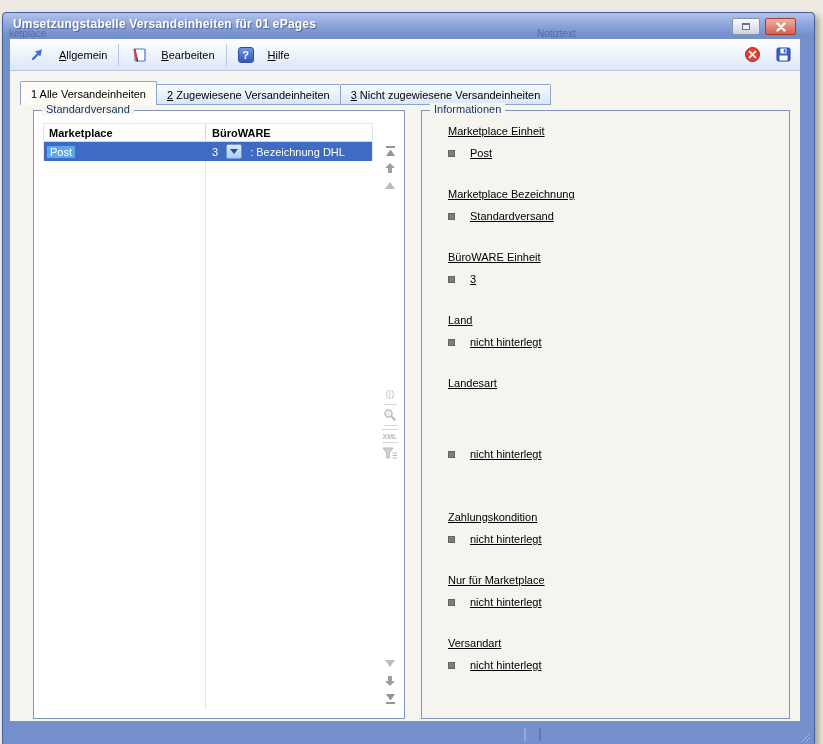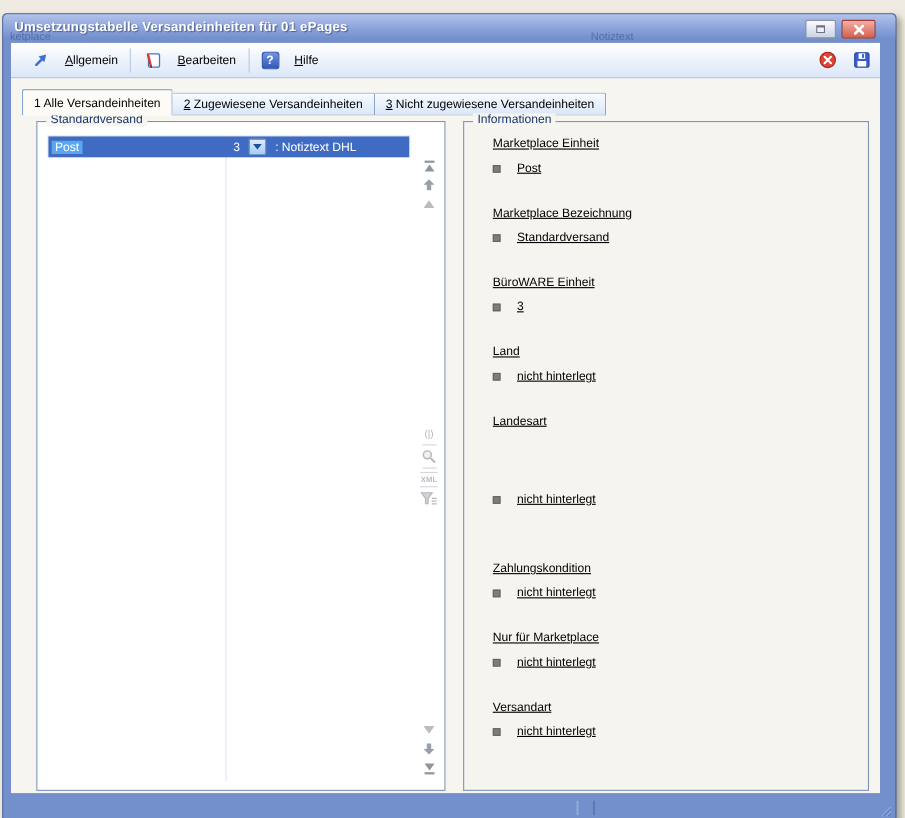--- a/index.html
+++ b/index.html
@@ -159,28 +159,32 @@
     <div class="tabs">
       <div class="tab tab-active"><span>1</span><span> Alle Versandeinheiten</span></div>
       <div class="tab tab-idle"><u>2</u><span> Zugewiesene Versandeinheiten</span></div>
       <div class="tab tab-idle"><u>3</u><span> Nicht zugewiesene Versandeinheiten</span></div>
     </div>
 
     <div class="groupbox gb-left">
       <span class="legend">Standardversand</span>
 
       <div class="grid">
+        <div class="ghead">
+          <div class="c1">Marketplace</div>
+          <div class="c2">BüroWARE</div>
+        </div>
         <div class="grow">
           <div class="c1"><span class="sel-cell">Post</span></div>
           <div class="c2">
             <span>3</span>
             <span class="dropbtn">
                 <span class="chev"></span>
               </span>
-            <span>: Notiztext DHL</span>
+            <span>: Bezeichnung DHL</span>
           </div>
         </div>
       </div>
       <div class="vline"></div>
 
       <div class="ctrl">
         <div class="navtop">
           <div class="icn">
             <svg width="13" height="13" viewBox="0 0 13 13">
               <rect x="2" y="1" width="9" height="2" fill="#8f959d"></rect>

